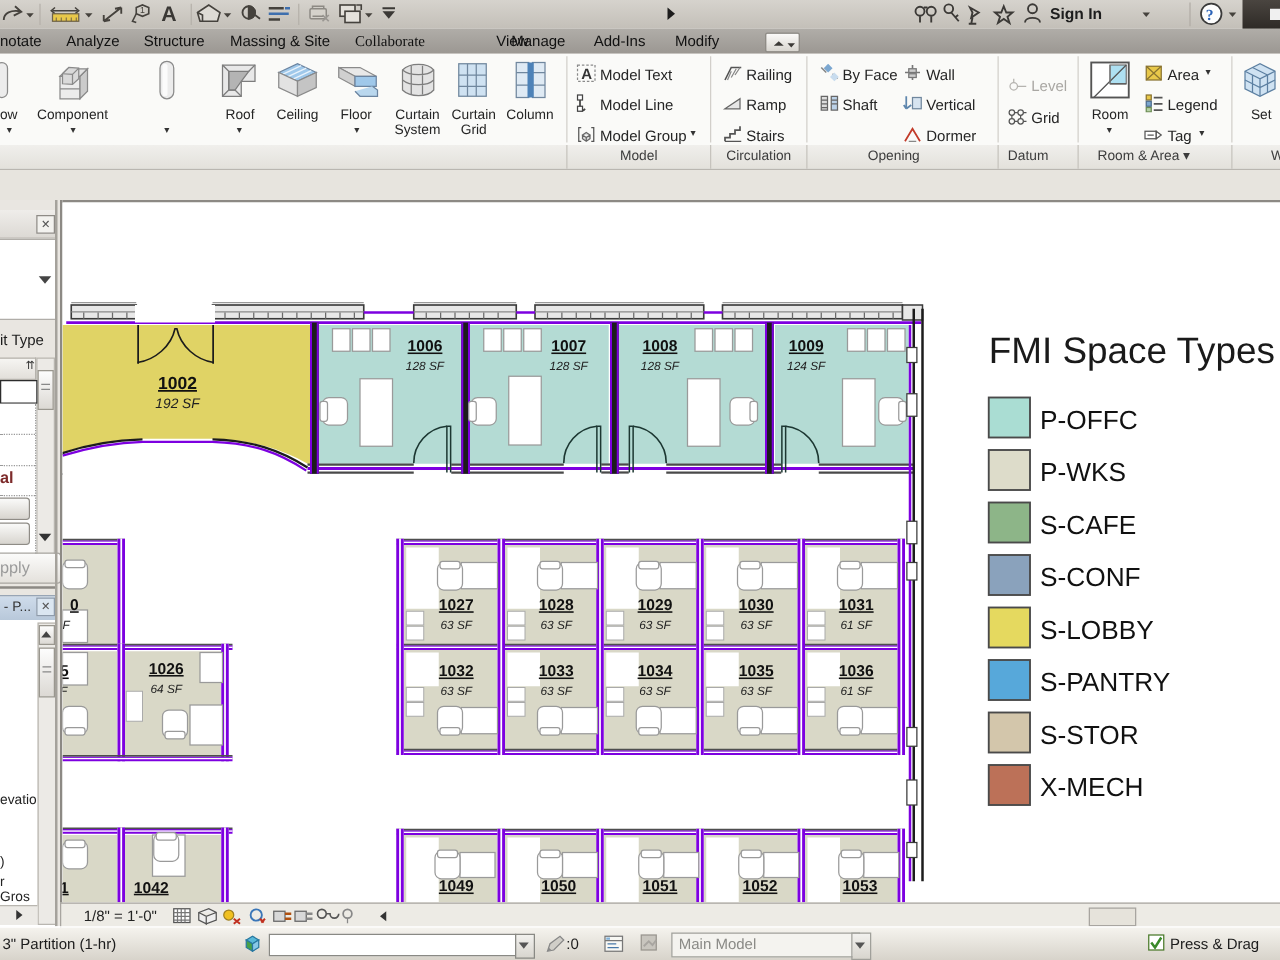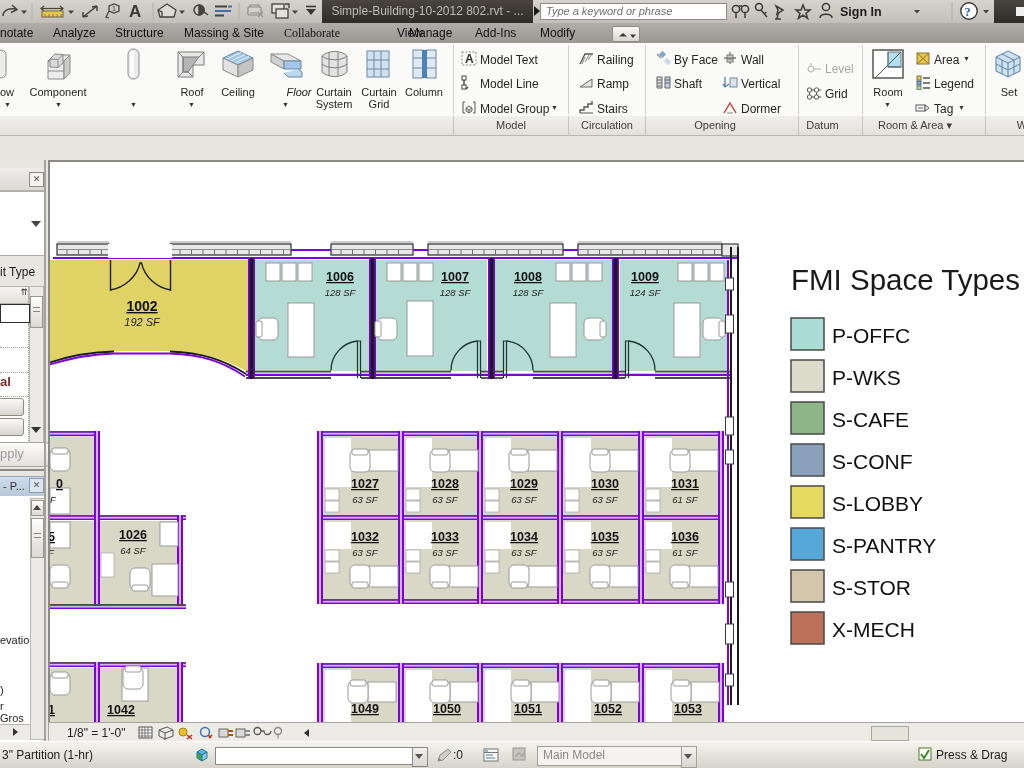--- a/index.html
+++ b/index.html
@@ -105,25 +105,23 @@
           <path d="M92,18 c0,-5 12,-5 12,0"></path>
       </g>
       <text x="112" y="15.5" font-size="12.5" font-weight="bold" fill="#1d1d1d" font-family="Liberation Sans">Sign In</text>
       <path d="M186,10 l6,0 -3,3.5 z" fill="#45423d"></path>
       <path d="M224,2 v19" stroke="#b0aca6"></path>
       <circle cx="241" cy="11" r="8.2" fill="#fdfdfd" stroke="#3a3a3a" stroke-width="1.4"></circle>
       <text x="236.5" y="16" font-size="12.5" font-weight="bold" fill="#2a62b8" font-family="Liberation Serif">?</text>
       <path d="M255,10 l6,0 -3,3.5 z" fill="#45423d"></path>
     </svg>
   </div>
-  <div class="abs" id="darktitle">Simple-Building-10-2012 802.rvt - ...</div>
   <div class="abs" id="winbtns">
       <div class="abs" style="left:22px;top:7px;width:8px;height:9px;background:#f0f0f0;"></div>
     </div>
-  <div class="abs" id="searchbox">Type a keyword or phrase</div>
   <div class="abs" style="left:534px;top:6px;width:0;height:0;border-top:5px solid transparent;border-bottom:5px solid transparent;border-left:6px solid #1c1c1c;"></div>
 
   <div class="abs" id="tabrow">
     <span class="tab" style="left:0px;">notate</span>
     <span class="tab" style="left:53px;">Analyze</span>
     <span class="tab" style="left:115px;">Structure</span>
     <span class="tab" style="left:184px;">Massing &amp; Site</span>
     <span class="tab" style="left:284px;font-family:Liberation Serif, serif;">Collaborate</span>
     <span class="tab" style="left:365px;margin-left:32px;">View</span>
     <span class="tab" style="left:409px;">Manage</span>
@@ -181,21 +179,21 @@
       <path d="M33,10 L33,22 L18,29 L18,17 Z" fill="#c4c4c4" stroke="#8a8a8a"></path>
     </svg>
     <div class="biglabel" style="left:216px;width:44px;">Ceiling</div>
 
     <svg class="abs" style="left:268px;top:48px" width="36" height="34" viewBox="0 0 36 34">
       <path d="M3,6 L20,6 L33,13 L16,13 Z" fill="#e8e8e8" stroke="#8a8a8a"></path>
       <path d="M3,6 L3,14 L16,21 L16,13 Z" fill="#d0d0d0" stroke="#8a8a8a"></path>
       <path d="M16,21 L33,21 L33,13 L16,13 Z" fill="#9fc8ea" stroke="#6b84a0"></path>
       <path d="M16,25 L20,29 L34,29 L34,24 L30,21" fill="#b9d7ee" stroke="#6b84a0"></path>
     </svg>
-    <div class="biglabel" style="left:277px;width:44px;font-style:italic;">Floor</div>
+    <div class="biglabel" style="left:263px;width:44px;">Floor</div>
     <div class="dropar" style="left:282px;top:101px;">▼</div>
 
     <svg class="abs" style="left:318px;top:48px" width="32" height="34" viewBox="0 0 32 34">
       <path d="M4,8 C10,2 24,2 29,8 L29,24 C24,30 10,30 4,24 Z" fill="#e3e3e3" stroke="#7d7d7d"></path>
       <path d="M4,8 C10,13 24,13 29,8 M4,16 C10,21 24,21 29,16 M11,4.5 V27.5 M20,4.5 V27.5" fill="none" stroke="#7d7d7d"></path>
     </svg>
     <div class="biglabel" style="left:311px;width:46px;">Curtain<br>System</div>
 
     <svg class="abs" style="left:364px;top:48px" width="28" height="34" viewBox="0 0 28 34">
       <rect x="3" y="3" width="22" height="26" fill="#cfe2f2" stroke="#70879e"></rect>

